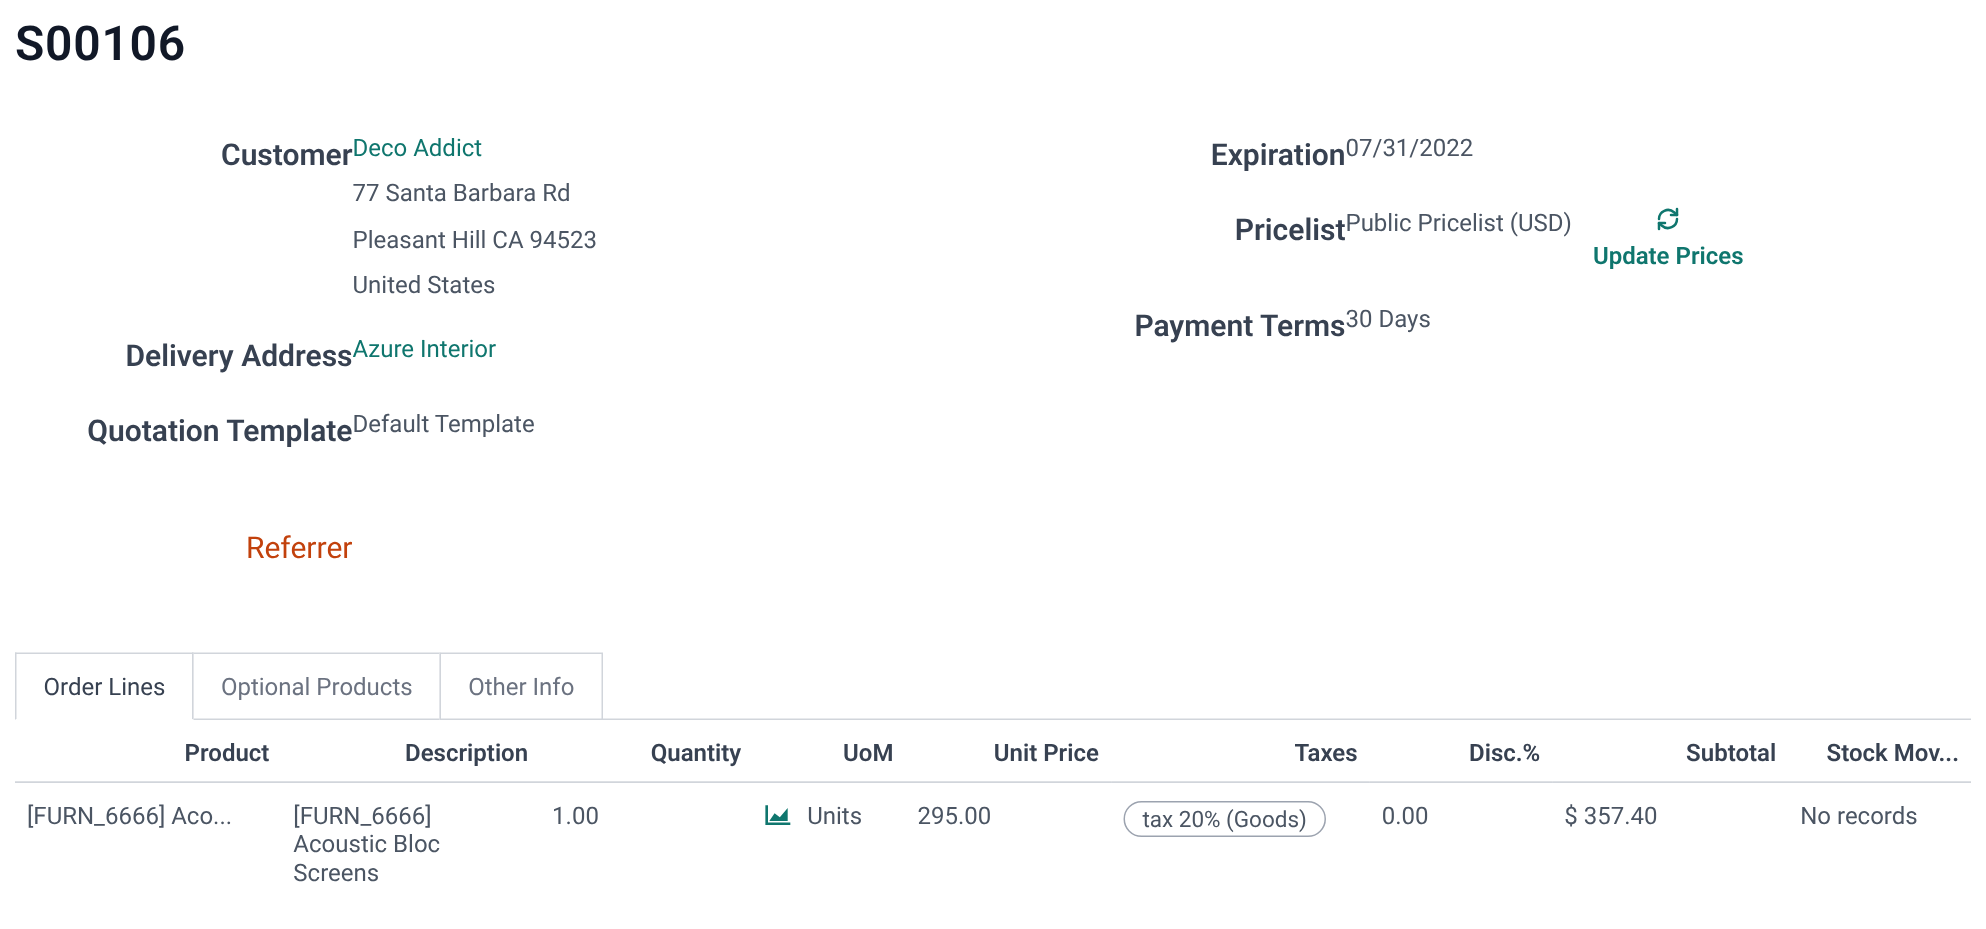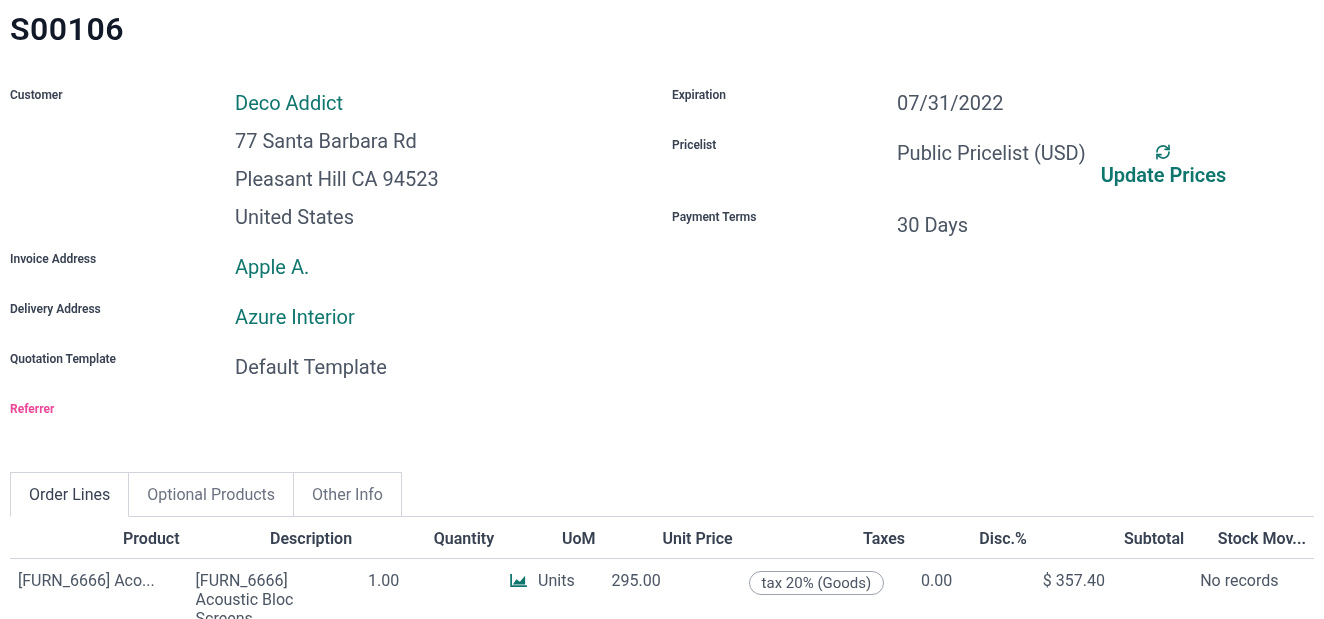--- a/index.html
+++ b/index.html
@@ -17,24 +17,24 @@
     font-weight: 600;
     color: #111827;
     margin: 0 0 30px 0;
     letter-spacing: 0.5px;
   }
   .cols { display: flex; gap: 20px; }
   .col { flex: 1; }
   .field-row { display: flex; padding: 6px 0; align-items: flex-start; line-height: 1.9; }
   .field-label {
     width: 225px; flex-shrink: 0;
-    font-weight: 600; font-size: 12px; color: #374151;
-  }
-  .field-label.muted { color: #ec4899; font-weight: 700; }
-  .field-value { flex: 1; font-size: 20px; color: #4b5563; }
+    font-weight: 600; font-size: 20px; color: #374151; text-align: right;
+  }
+  .field-label.muted { color: #c2410c; font-weight: 400; margin-top: 28px; }
+  .field-value { flex: 1; font-size: 16px; color: #4b5563; }
   .link { color: #0f766e; }
   .link-action { color: #0f766e; font-weight: 600; cursor: pointer; margin-left: 10px; display: inline-flex; align-items: center; gap: 6px; flex-direction: column; }
   .refresh-icon { width: 16px; height: 16px; display: inline-block; }
 
   .tabs { margin-top: 45px; display: flex; }
   .tab {
     border: 1px solid #d1d5db;
     padding: 12px 18px;
     font-size: 16px;
     color: #6b7280;
@@ -96,24 +96,20 @@
 
     <div class="col">
       <div class="field-row">
         <div class="field-label">Customer</div>
         <div class="field-value">
           <div class="link">Deco Addict</div>
           <div>77 Santa Barbara Rd</div>
           <div>Pleasant Hill CA 94523</div>
           <div>United States</div>
         </div>
-      </div>
-      <div class="field-row">
-        <div class="field-label">Invoice Address</div>
-        <div class="field-value link">Apple A.</div>
       </div>
       <div class="field-row">
         <div class="field-label">Delivery Address</div>
         <div class="field-value link">Azure Interior</div>
       </div>
       <div class="field-row">
         <div class="field-label">Quotation Template</div>
         <div class="field-value">Default Template</div>
       </div>
       <div class="field-row">

